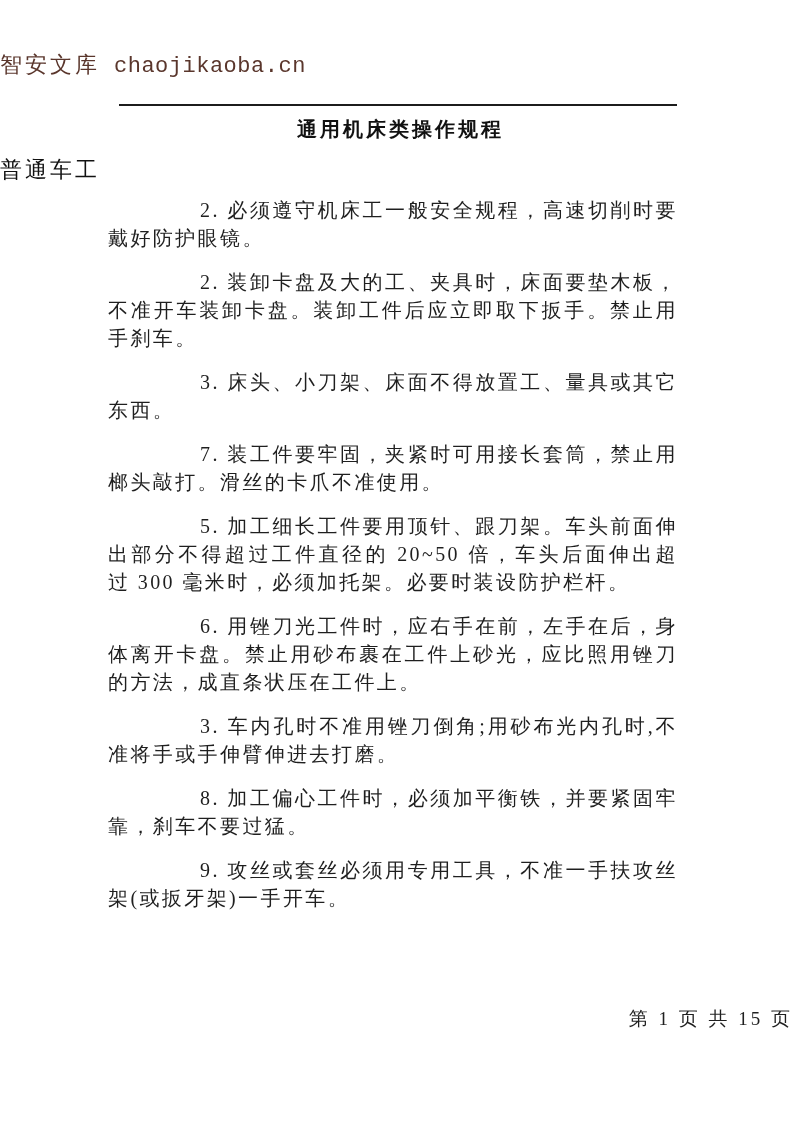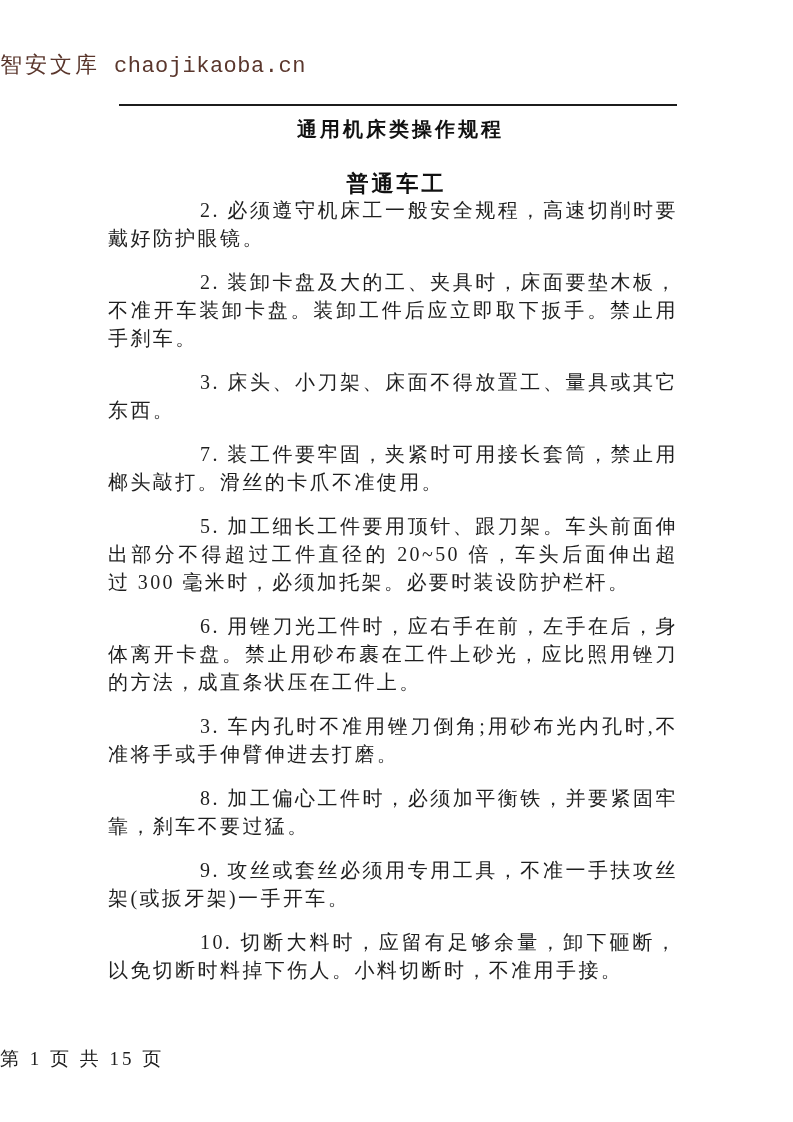--- a/index.html
+++ b/index.html
@@ -48,26 +48,25 @@
     width: 100%;
     text-align: center;
     font-size: 20px;
     font-weight: bold;
     letter-spacing: 3px;
     margin: 4px;
     color: #111111;
   }
   .doc-subtitle {
     position: absolute;
-    top: 169px;
+    top: 155px;
     left: 0;
     width: 100%;
-    text-align: center;
     font-size: 22px;
-    font-weight: bold;
+    font-weight: normal;
     letter-spacing: 3px;
     margin: 0;
     color: #111111;
   }
   .doc-body {
     position: absolute;
     top: 196px;
     left: 108px;
     width: 570px;
   }
@@ -78,25 +77,24 @@
     letter-spacing: 2.4px;
     text-indent: 92px;
     text-align: justify;
     color: #1f1f1f;
   }
   .page-footer {
     position: absolute;
     top: 1006px;
     left: 0;
     width: 100%;
-    text-align: left;
+    text-align: right;
     font-size: 19px;
     letter-spacing: 3px;
     color: #1f1f1f;
-    margin-top: 40px;
   }
 </style>
 </head>
 <body>
 
 <div class="page">
 
   <div class="site-header">
     <span class="site-name">智安文库</span><span class="site-url">chaojikaoba.cn</span>
   </div>
@@ -110,18 +108,17 @@
   <div class="doc-body">
     <p>2. 必须遵守机床工一般安全规程，高速切削时要戴好防护眼镜。</p>
     <p>2. 装卸卡盘及大的工、夹具时，床面要垫木板，不准开车装卸卡盘。装卸工件后应立即取下扳手。禁止用手刹车。</p>
     <p>3. 床头、小刀架、床面不得放置工、量具或其它东西。</p>
     <p>7. 装工件要牢固，夹紧时可用接长套筒，禁止用榔头敲打。滑丝的卡爪不准使用。</p>
     <p>5. 加工细长工件要用顶针、跟刀架。车头前面伸出部分不得超过工件直径的 20~50 倍，车头后面伸出超过 300 毫米时，必须加托架。必要时装设防护栏杆。</p>
     <p>6. 用锉刀光工件时，应右手在前，左手在后，身体离开卡盘。禁止用砂布裹在工件上砂光，应比照用锉刀的方法，成直条状压在工件上。</p>
     <p>3. 车内孔时不准用锉刀倒角;用砂布光内孔时,不准将手或手伸臂伸进去打磨。</p>
     <p>8. 加工偏心工件时，必须加平衡铁，并要紧固牢靠，刹车不要过猛。</p>
     <p>9. 攻丝或套丝必须用专用工具，不准一手扶攻丝架(或扳牙架)一手开车。</p>
-    <p>10. 切断大料时，应留有足够余量，卸下砸断，以免切断时料掉下伤人。小料切断时，不准用手接。</p>
   </div>
 
   <div class="page-footer">第 1 页 共 15 页</div>
 
 </div>
 
 </body></html>

